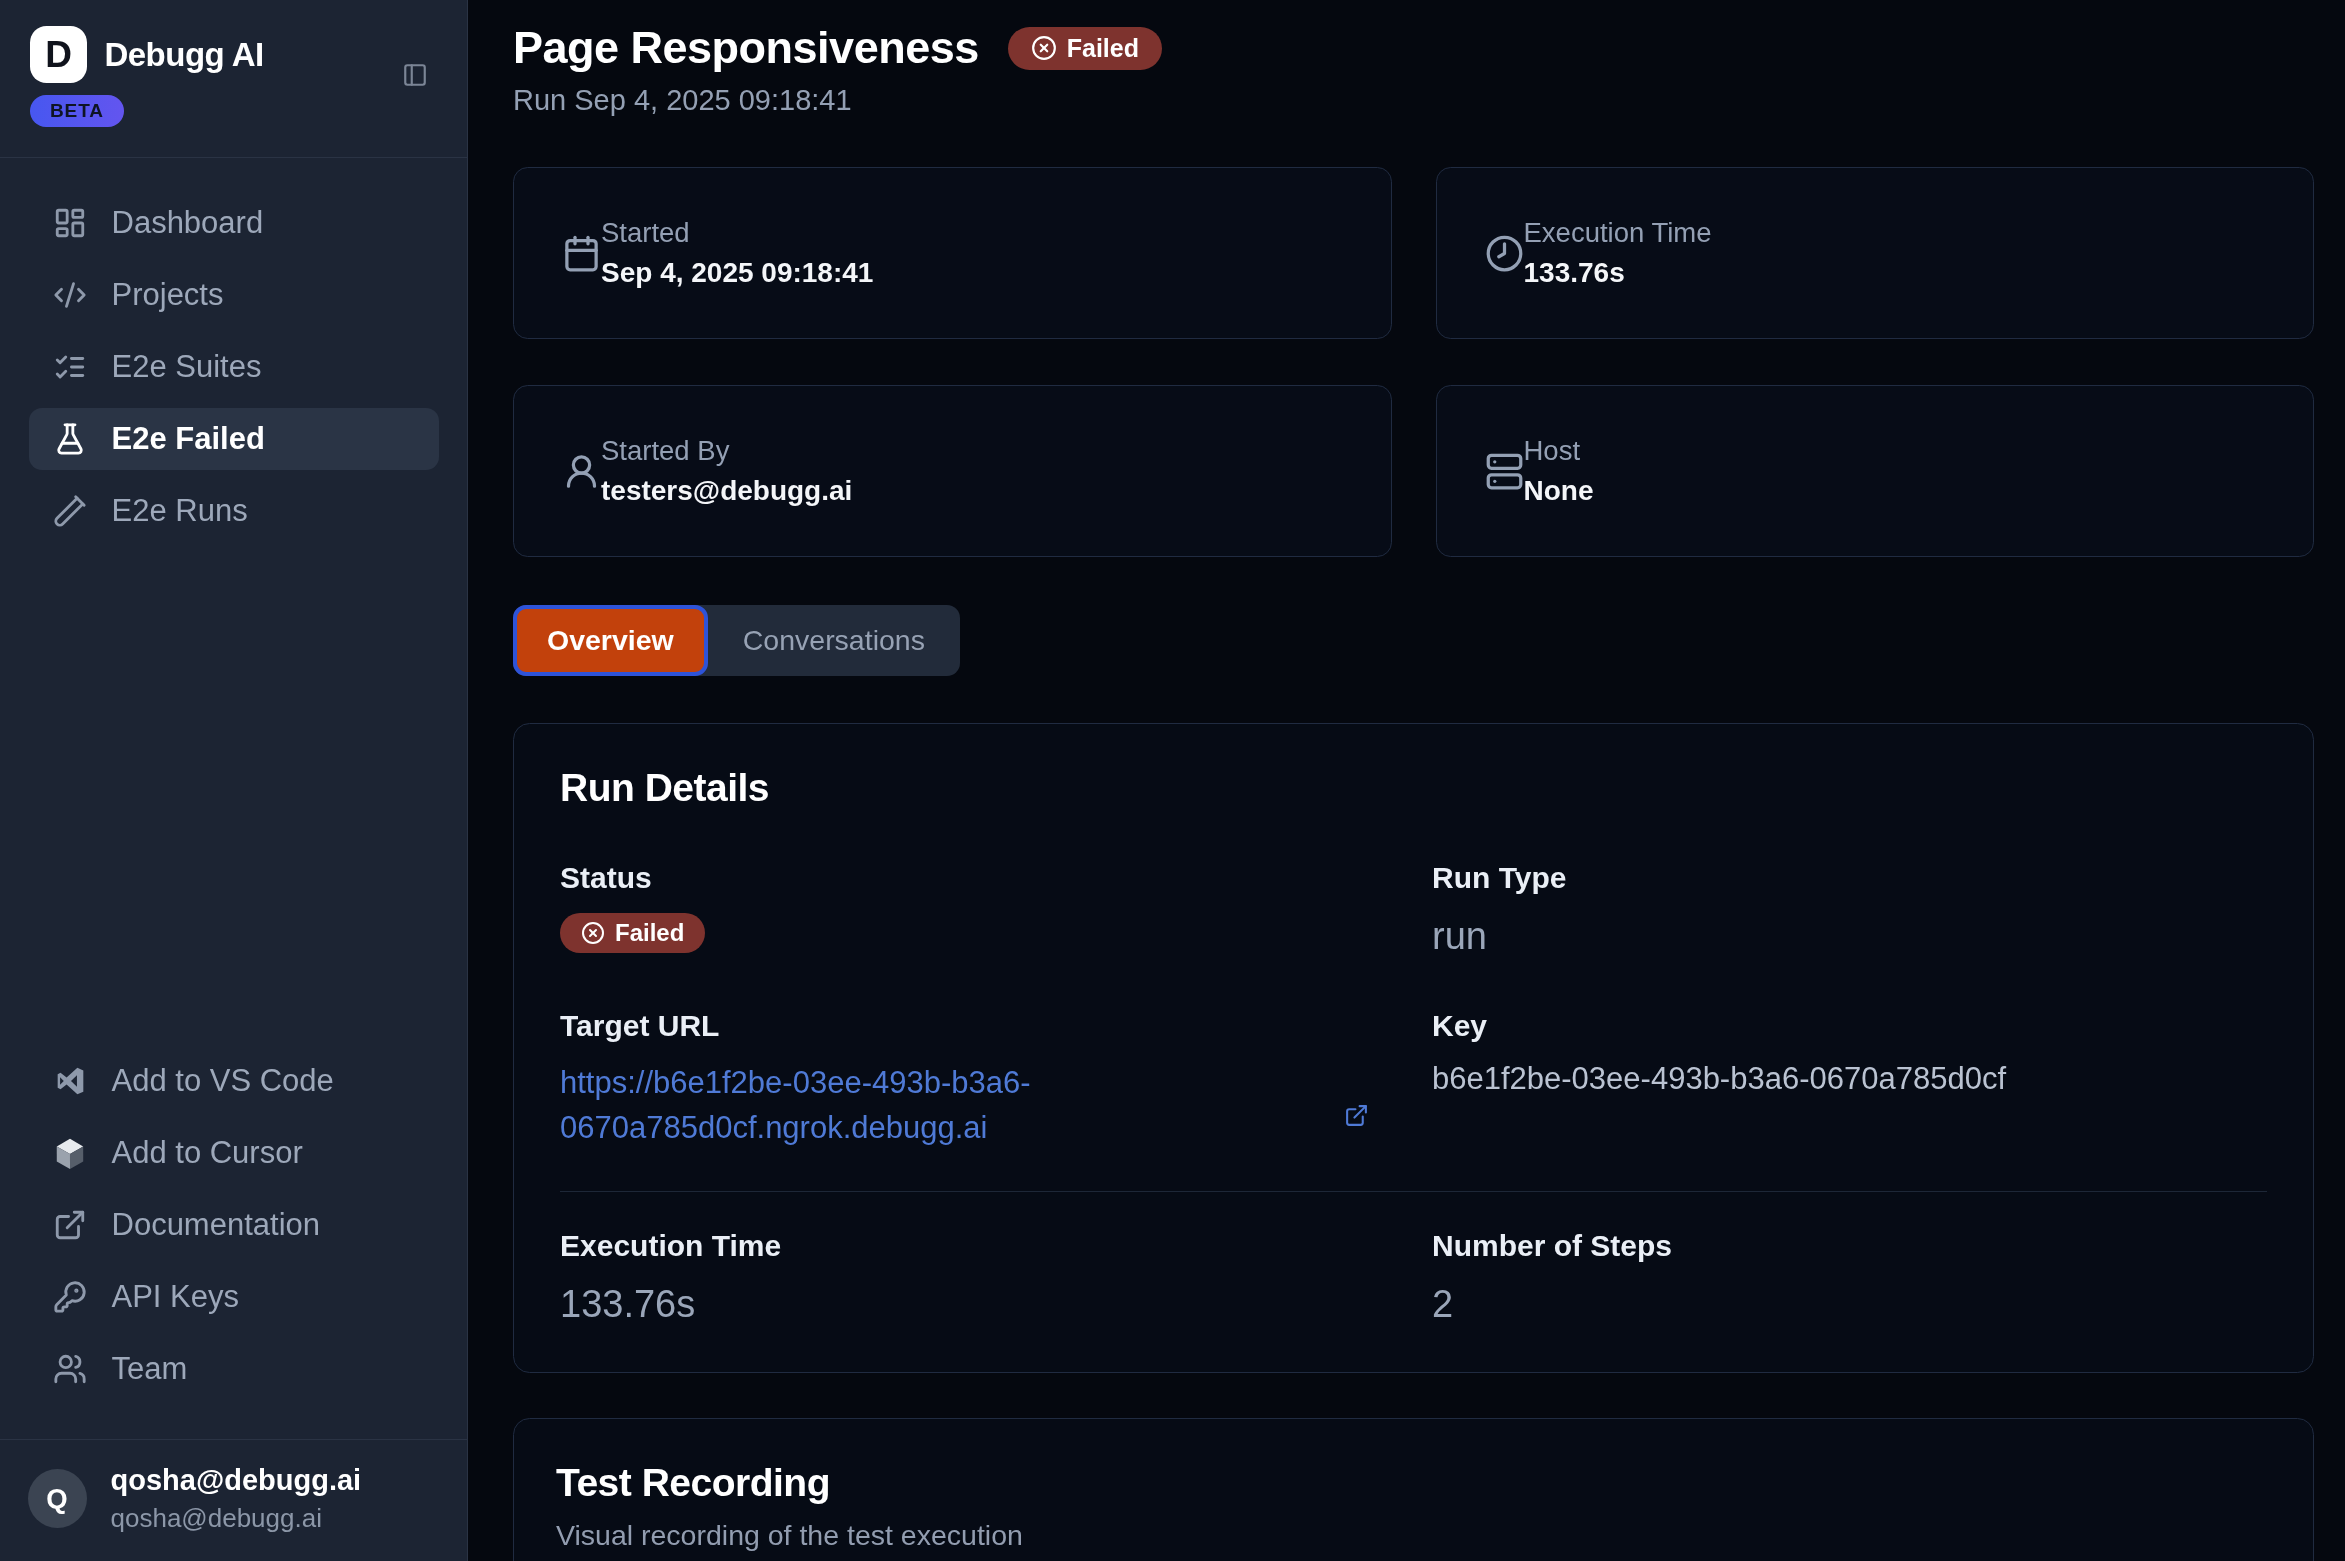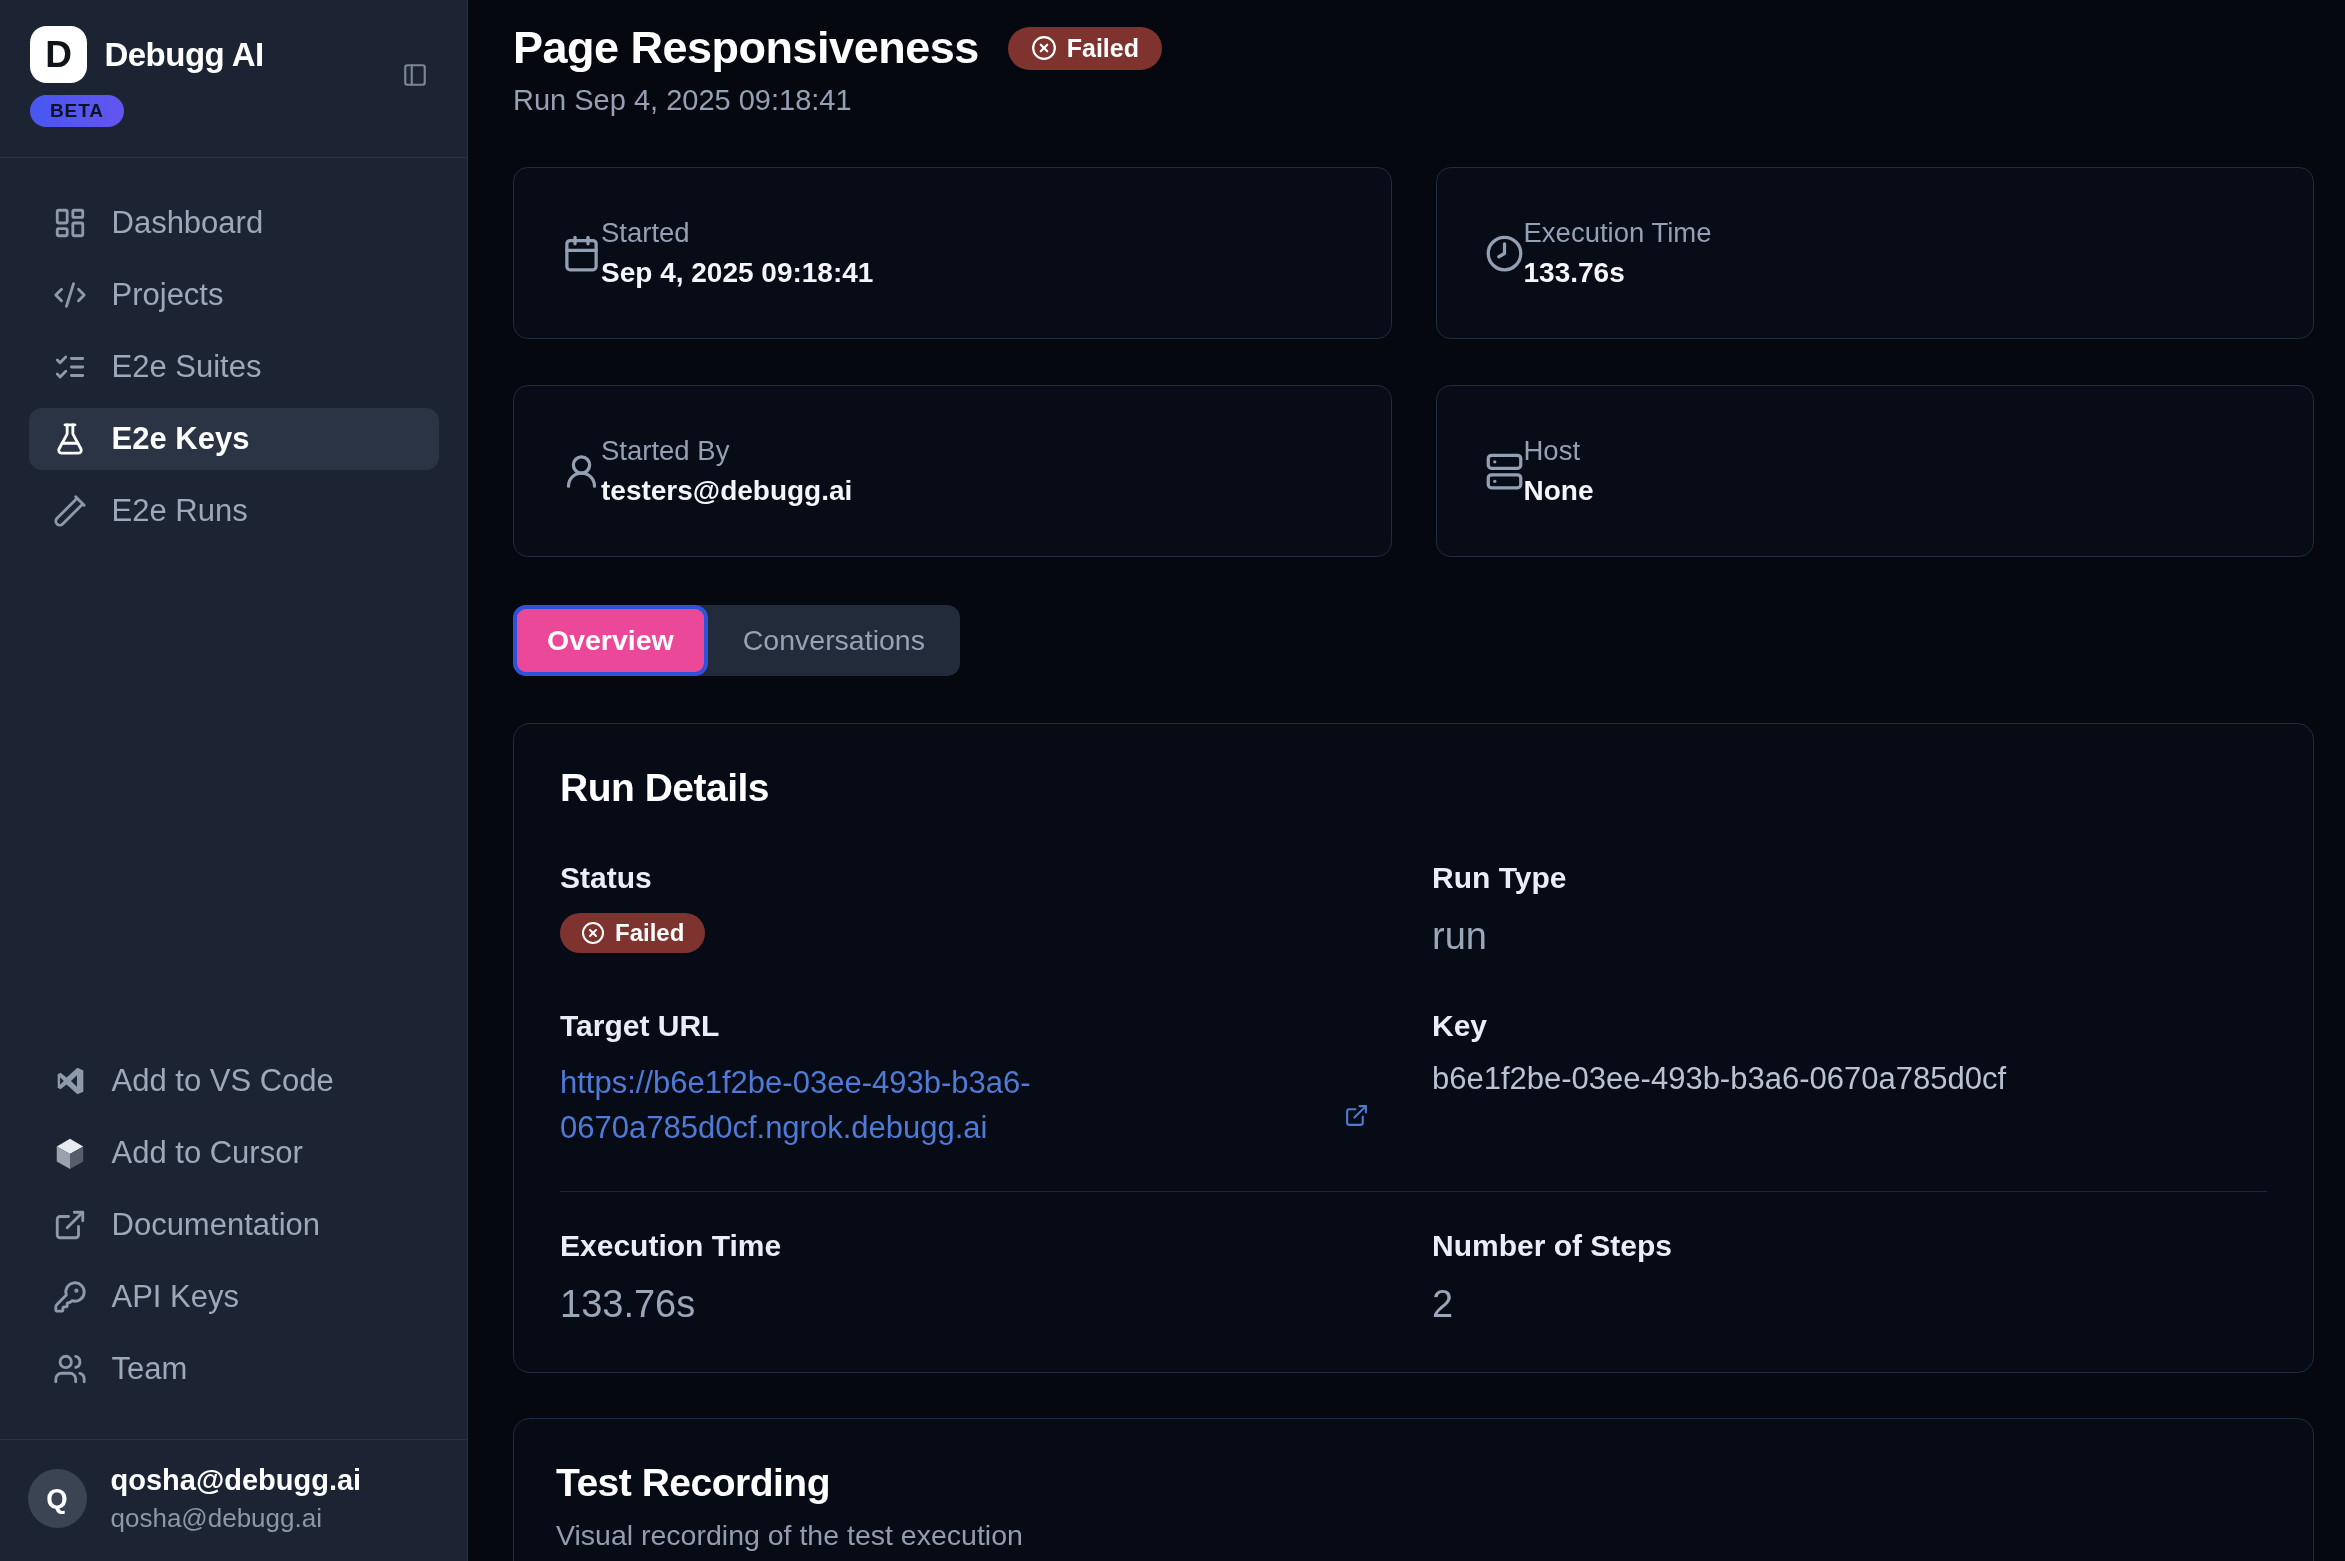--- a/index.html
+++ b/index.html
@@ -93,21 +93,21 @@
 
   .tabs {
     margin-top:48px; display:inline-flex; align-items:stretch;
     background:#222b3a; border-radius:13px; height:71px;
   }
   .tab {
     display:flex; align-items:center; padding:0 35px;
     font-size:28.5px; color:#97a2b4; cursor:pointer; border-radius:13px;
   }
   .tab.active {
-    background:#ec4899; border:4.6px solid #2e53d8; color:#ffffff;
+    background:#c2410c; border:4.6px solid #2e53d8; color:#ffffff;
     font-weight:600; padding:0 30px;
   }
 
   .panel {
     border:1.8px solid #202b41; border-radius:16.5px; background:#060b15;
   }
   .run-details { margin-top:47px; padding:42px 46px 46px; }
   .panel-title { font-size:39px; font-weight:bold; color:#ffffff; letter-spacing:-0.5px; }
   .rd-grid { display:grid; grid-template-columns:1fr 1fr; column-gap:37px; }
   .rd-row1 { margin-top:51px; }
@@ -188,21 +188,21 @@
       <span>E2e Suites</span>
     </div>
     <div class="nav-item active">
       <span class="ic">
         <svg viewBox="0 0 24 24" fill="none" stroke="currentColor" stroke-width="2" stroke-linecap="round" stroke-linejoin="round">
             <path d="M14 2v6a2 2 0 0 0 .245.96l5.51 10.08A2 2 0 0 1 18 22H6a2 2 0 0 1-1.755-2.96l5.51-10.08A2 2 0 0 0 10 8V2"></path>
             <path d="M6.453 15h11.094"></path>
             <path d="M8.5 2h7"></path>
           </svg>
       </span>
-      <span>E2e Keys</span>
+      <span>E2e Failed</span>
     </div>
     <div class="nav-item">
       <span class="ic">
         <svg viewBox="0 0 24 24" fill="none" stroke="currentColor" stroke-width="2" stroke-linecap="round" stroke-linejoin="round">
             <path d="M21 7 6.82 21.18a2.83 2.83 0 0 1-3.99-.01v0a2.83 2.83 0 0 1 0-4L17 3"></path>
             <path d="m16 2 6 6"></path>
           </svg>
       </span>
       <span>E2e Runs</span>
     </div>

